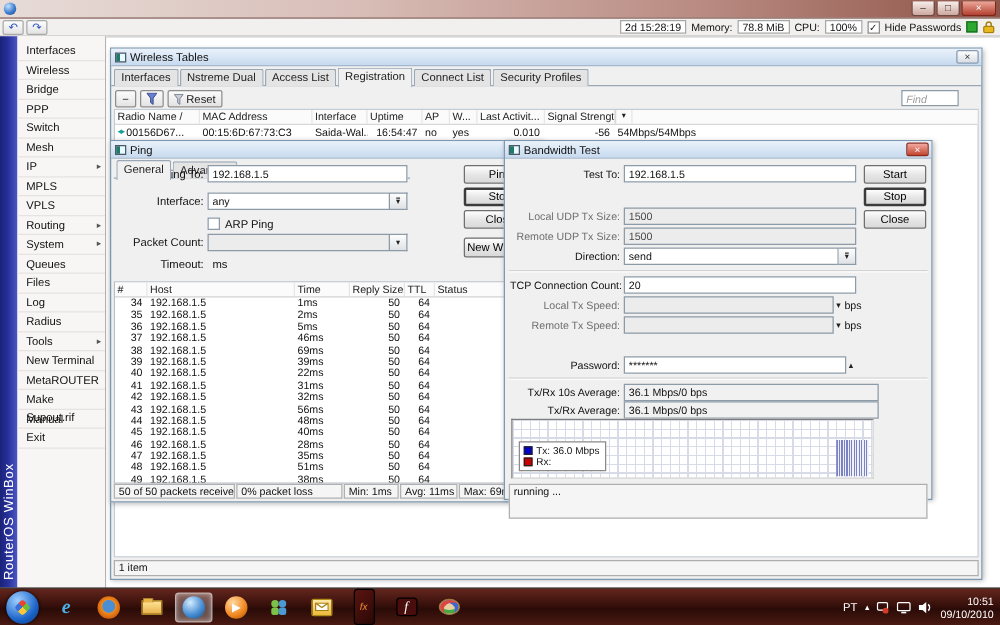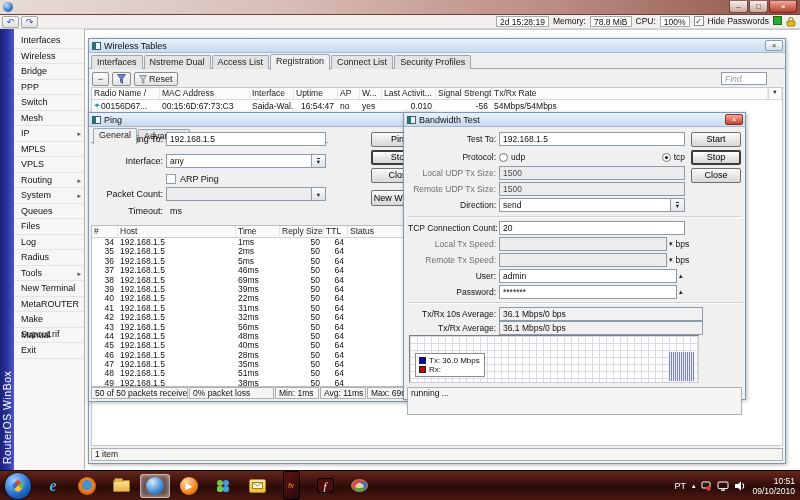--- a/index.html
+++ b/index.html
@@ -14,21 +14,21 @@
     background:radial-gradient(circle at 35% 30%,#c4e2ff,#3d7ecf 55%,#143f7e)}
   .capbtns{margin-left:auto;display:flex;padding-right:3px;gap:1px}
   .cap{width:19px;height:12px;border:1px solid #6d4a44;border-radius:0 0 3px 3px;border-top:none;
     background:linear-gradient(#f7efed,#cda89f);font-size:8px;line-height:11px;text-align:center;color:#3a2a28}
   .cap.close{width:28px;background:linear-gradient(#eda99c,#b3402f);color:#fff;border-color:#7c251a}
 
   #topbar{position:absolute;left:0;top:15px;width:800px;height:14px;background:#f1f0ef;border-bottom:1px solid #d6d4d2;
     display:flex;align-items:center;font-size:8.5px}
   .tbn{width:17px;height:12px;margin-left:2px;border:1px solid #a9a9a9;border-radius:2px;
     background:linear-gradient(#fdfdfd,#e2e2e2);color:#2a52be;font-size:9px;line-height:10px;text-align:center}
-  .topright{margin-left:auto;display:flex;gap:4px;padding-right:4px}
+  .topright{margin-left:auto;display:flex;align-items:center;gap:4px;padding-right:4px}
   .sunken{border:1px solid #a7a7a7;background:#fff;padding:0 3px;height:11px;line-height:10px;font-size:8.5px}
   .cb{width:10px;height:10px;border:1px solid #8a8a8a;background:#fff;font-size:8px;line-height:9px;text-align:center;color:#222}
   .grn{width:9px;height:9px;background:#2fa832;border:1px solid #1a6a1e}
 
   
   #brand{position:absolute;left:0;top:29px;width:14px;height:441px;color:#fff;
     background:linear-gradient(to right,#4d58c4,#27309a 55%,#1a2278);
     writing-mode:vertical-rl;transform:rotate(180deg);font-size:10.5px;letter-spacing:.5px;
     display:flex;align-items:center;padding-top:6px;white-space:nowrap}
   #sidebar{position:absolute;left:14px;top:29px;width:71px;height:441px;background:#f7f6f5;
@@ -318,21 +318,20 @@
     <div class="rtable">
       <div class="rhead">
         <div class="cwa"><span>Radio Name</span>&nbsp;<span>/</span></div>
         <div class="cwb">MAC Address</div>
         <div class="cwc">Interface</div>
         <div class="cwd">Uptime</div>
         <div class="cwe">AP</div>
         <div class="cwf">W...</div>
         <div class="cwg">Last Activit...</div>
         <div class="cwh">Signal Strengt...</div>
-        <div class="cwi">Tx/Rx Rate</div>
         <div class="cwj">▾</div>
       </div>
       <div class="rrow">
         <div class="cwa">
             <span class="rico">◂▸</span>
             <span>00156D67...</span>
           </div>
         <div class="cwb">00:15:6D:67:73:C3</div>
         <div class="cwc">Saida-Wal...</div>
         <div class="cwd num">16:54:47</div>
@@ -562,27 +561,20 @@
     <div class="wtitle">
       <span class="wicon"></span>
       <span>Bandwidth Test</span>
       <span class="wclose red">×</span>
     </div>
 
     <div class="brow" style="top:19px">
       <span class="blabel">Test To:</span>
       <input class="inp" style="width: 186px;" value="192.168.1.5">
     </div>
-    <div class="brow" style="top:37px;width:277px">
-      <span class="blabel">Protocol:</span>
-      <span class="radio"></span>
-      <span>udp</span>
-      <span class="radio sel" style="margin-left:auto"></span>
-      <span>tcp</span>
-    </div>
     <div class="brow" style="top:53px">
       <span class="blabel" style="color:#6e6e6e">Local UDP Tx Size:</span>
       <input class="inp dis" style="width: 186px;" value="1500">
     </div>
     <div class="brow" style="top:69px">
       <span class="blabel" style="color:#6e6e6e">Remote UDP Tx Size:</span>
       <input class="inp dis" style="width: 186px;" value="1500">
     </div>
     <div class="brow" style="top:85px">
       <span class="blabel">Direction:</span>
@@ -598,25 +590,20 @@
       <span class="blabel" style="color:#6e6e6e">Local Tx Speed:</span>
       <input class="inp dis" style="width: 168px;">
       <span class="plainarr">▾</span>
       <span style="margin-left:3px">bps</span>
     </div>
     <div class="brow" style="top:140px">
       <span class="blabel" style="color:#6e6e6e">Remote Tx Speed:</span>
       <input class="inp dis" style="width: 168px;">
       <span class="plainarr">▾</span>
       <span style="margin-left:3px">bps</span>
-    </div>
-    <div class="brow" style="top:156px">
-      <span class="blabel">User:</span>
-      <input class="inp" style="width: 178px;" value="admin">
-      <span class="plainarr">▴</span>
     </div>
     <div class="brow" style="top:172px">
       <span class="blabel">Password:</span>
       <input class="inp" style="width: 178px;" value="*******">
       <span class="plainarr">▴</span>
     </div>
     <div class="sep" style="top:189px"></div>
     <div class="brow" style="top:194px">
       <span class="blabel">Tx/Rx 10s Average:</span>
       <input class="inp ro" style="width: 204px;" value="36.1 Mbps/0 bps">

